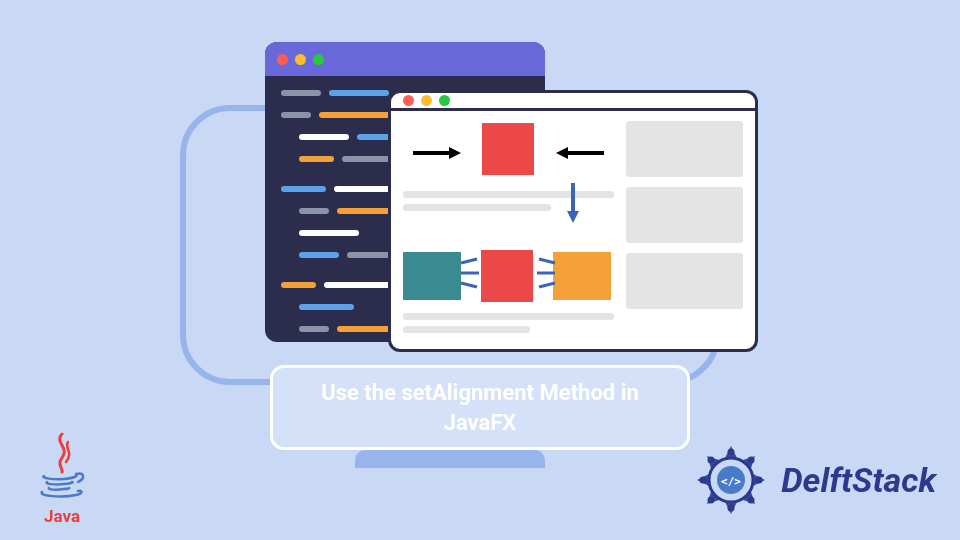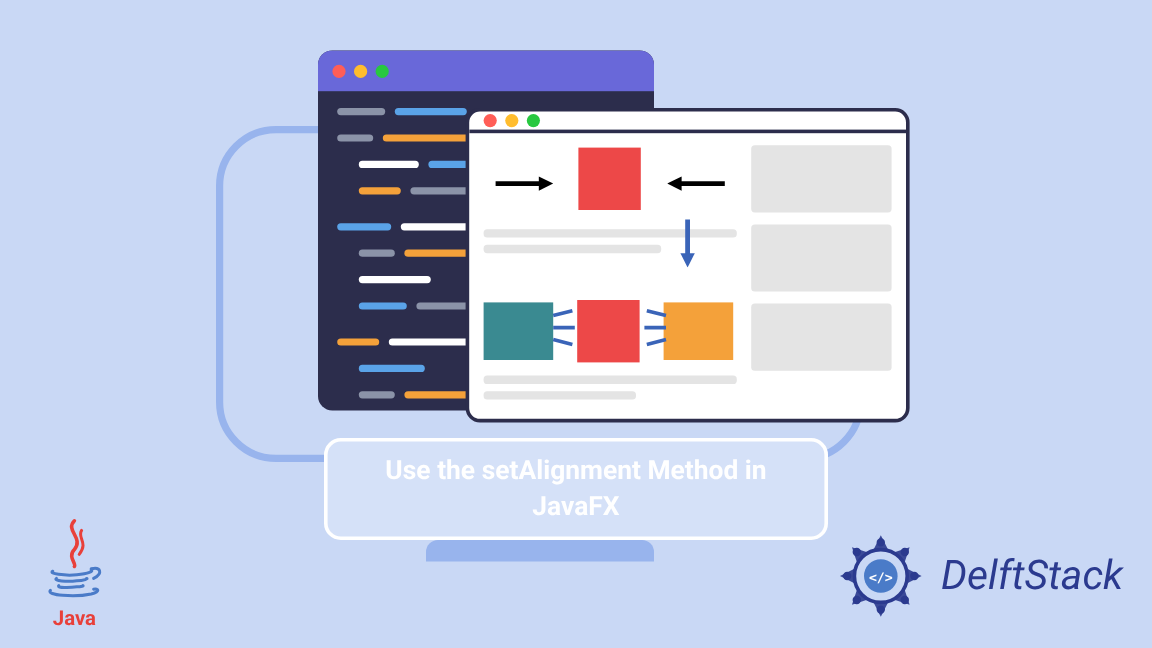--- a/index.html
+++ b/index.html
@@ -193,21 +193,21 @@
 .delft-logo {
   position: absolute;
   right: 24px;
   bottom: 22px;
   display: flex;
   align-items: center;
   gap: 12px;
 }
 .delft-text {
   color: #2b3a8f;
-  font-weight: 400;
+  font-weight: 700;
   font-style: italic;
   font-size: 34px;
 }
 </style>
 </head>
 <body>
 
 <div class="monitor"></div>
 <div class="monitor-stand-neck"></div>
 <div class="monitor-stand-base"></div>

